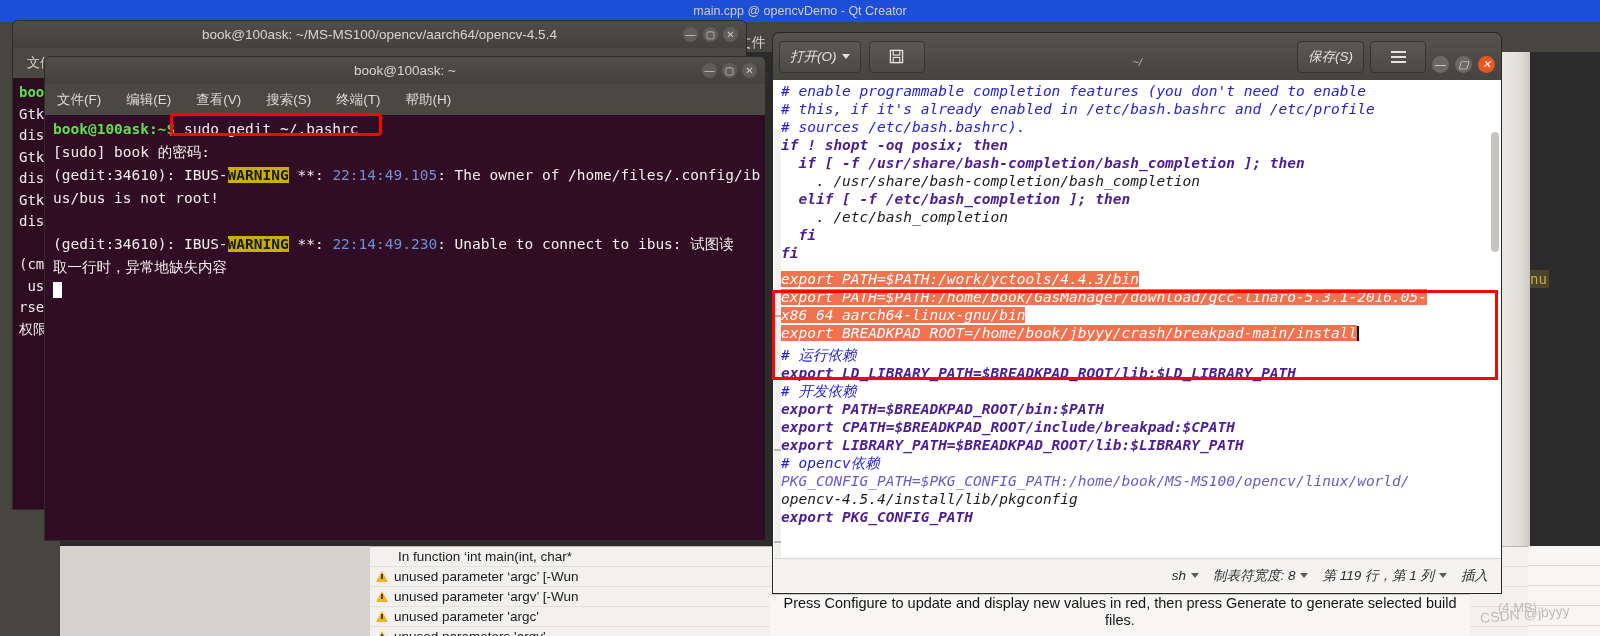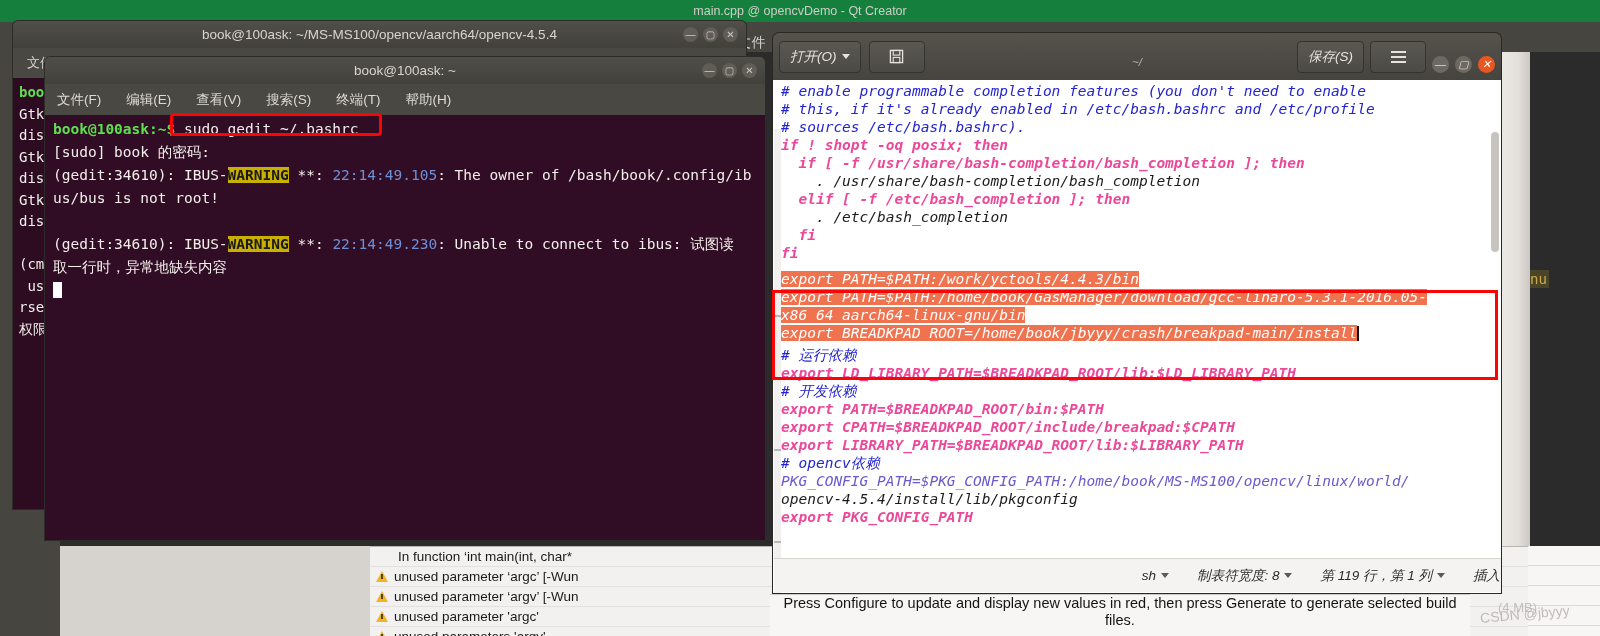--- a/index.html
+++ b/index.html
@@ -8,21 +8,21 @@
     overflow: hidden;
     background: #3a3a38;
     font-family: "Liberation Sans", sans-serif;
   }
   #root { position: relative; width: 1600px; height: 636px; overflow: hidden; }
 
   
   .qt-window { position: absolute; inset: 0; background: #d6d2ce; }
   .qt-titlebar {
     position: absolute; left: 0; top: 0; width: 1600px; height: 22px;
-    background: #15803d; color: #cfcdc7;
+    background: #1d4ed8; color: #cfcdc7;
     font-size: 12.5px; display: flex; align-items: center; justify-content: center;
   }
   .qt-toolstrip {
     position: absolute; left: 0; top: 22px; width: 1600px; height: 30px;
     background: #46453f;
   }
   .qt-sidebar {
     position: absolute; left: 0; top: 52px; width: 60px; bottom: 0;
     background: #46453f;
   }
@@ -165,36 +165,36 @@
   #gedit .docbody {
     position: absolute; left: 0; top: 48px; width: 730px; height: 514px;
     background: #ffffff; border: 1px solid #2a2825; border-top: none; box-sizing: border-box;
     overflow: hidden;
   }
   .code {
     font-family: "DejaVu Sans Mono", monospace; font-size: 14.5px;
     line-height: 18px; color: #111; padding: 2px 0 0 8px; white-space: pre;
   }
   .c-comment { color: #2424d0; }
-  .c-kw { color: #ec4899; font-weight: bold; }
+  .c-kw { color: #4c1d95; font-weight: bold; }
   .c-var { color: #6a5acd; }
   .c-plain { color: #1c1c1c; }
   .sel { background: #f07350; color: #fff; }
   .caret { display: inline-block; width: 2px; height: 15px; background: #111; vertical-align: -3px; }
 
   .annot-export {
     position: absolute; left: 0px; top: 258px; width: 726px; height: 90px;
     border: 3px solid #fb0404; box-sizing: border-box;
   }
 
   .gstatus {
     position: absolute; left: 1px; bottom: 1px; width: 728px; height: 34px;
     background: #f4f3f1; border-top: 1px solid #d8d5d1;
     display: flex; align-items: center; justify-content: flex-end;
-    gap: 28px; padding-right: 2px; box-sizing: border-box;
+    gap: 14px; padding-right: 14px; box-sizing: border-box;
     color: #2a2a2a; font-size: 13.5px;
   }
   .gstatus .it { display: flex; align-items: center; gap: 5px; }
   .caret-down { width: 0; height: 0; border-left: 4px solid transparent;
                 border-right: 4px solid transparent; border-top: 5px solid #5a5a5a; }
   .gscroll-v {
     position: absolute; right: 2px; top: 52px; width: 8px; height: 120px;
     background: #c7c4c0; border-radius: 4px;
   }
   .gmargin {
@@ -304,21 +304,21 @@
       <div class="menubar">
         <span>文件(F)</span>
         <span>编辑(E)</span>
         <span>查看(V)</span>
         <span>搜索(S)</span>
         <span>终端(T)</span>
         <span>帮助(H)</span>
       </div>
       <div class="lines"><span class="t-green">book@100ask:~$</span> <span class="t-white">sudo gedit ~/.bashrc</span>
 <span class="t-white">[sudo] book 的密码:</span>
-<span class="t-white">(gedit:34610): IBUS-</span><span class="t-yellowbg">WARNING</span><span class="t-white"> **: </span><span class="t-blue">22:14:49.105</span><span class="t-white">: The owner of /bash/book/.config/ib</span>
+<span class="t-white">(gedit:34610): IBUS-</span><span class="t-yellowbg">WARNING</span><span class="t-white"> **: </span><span class="t-blue">22:14:49.105</span><span class="t-white">: The owner of /home/files/.config/ib</span>
 <span class="t-white">us/bus is not root!</span>
 
 <span class="t-white">(gedit:34610): IBUS-</span><span class="t-yellowbg">WARNING</span><span class="t-white"> **: </span><span class="t-blue">22:14:49.230</span><span class="t-white">: Unable to connect to ibus: 试图读</span>
 <span class="t-white">取一行时，异常地缺失内容</span>
 <span class="cursor-box"></span></div>
     </div>
   </div>
 
   <div class="annot-cmd"></div>
 

